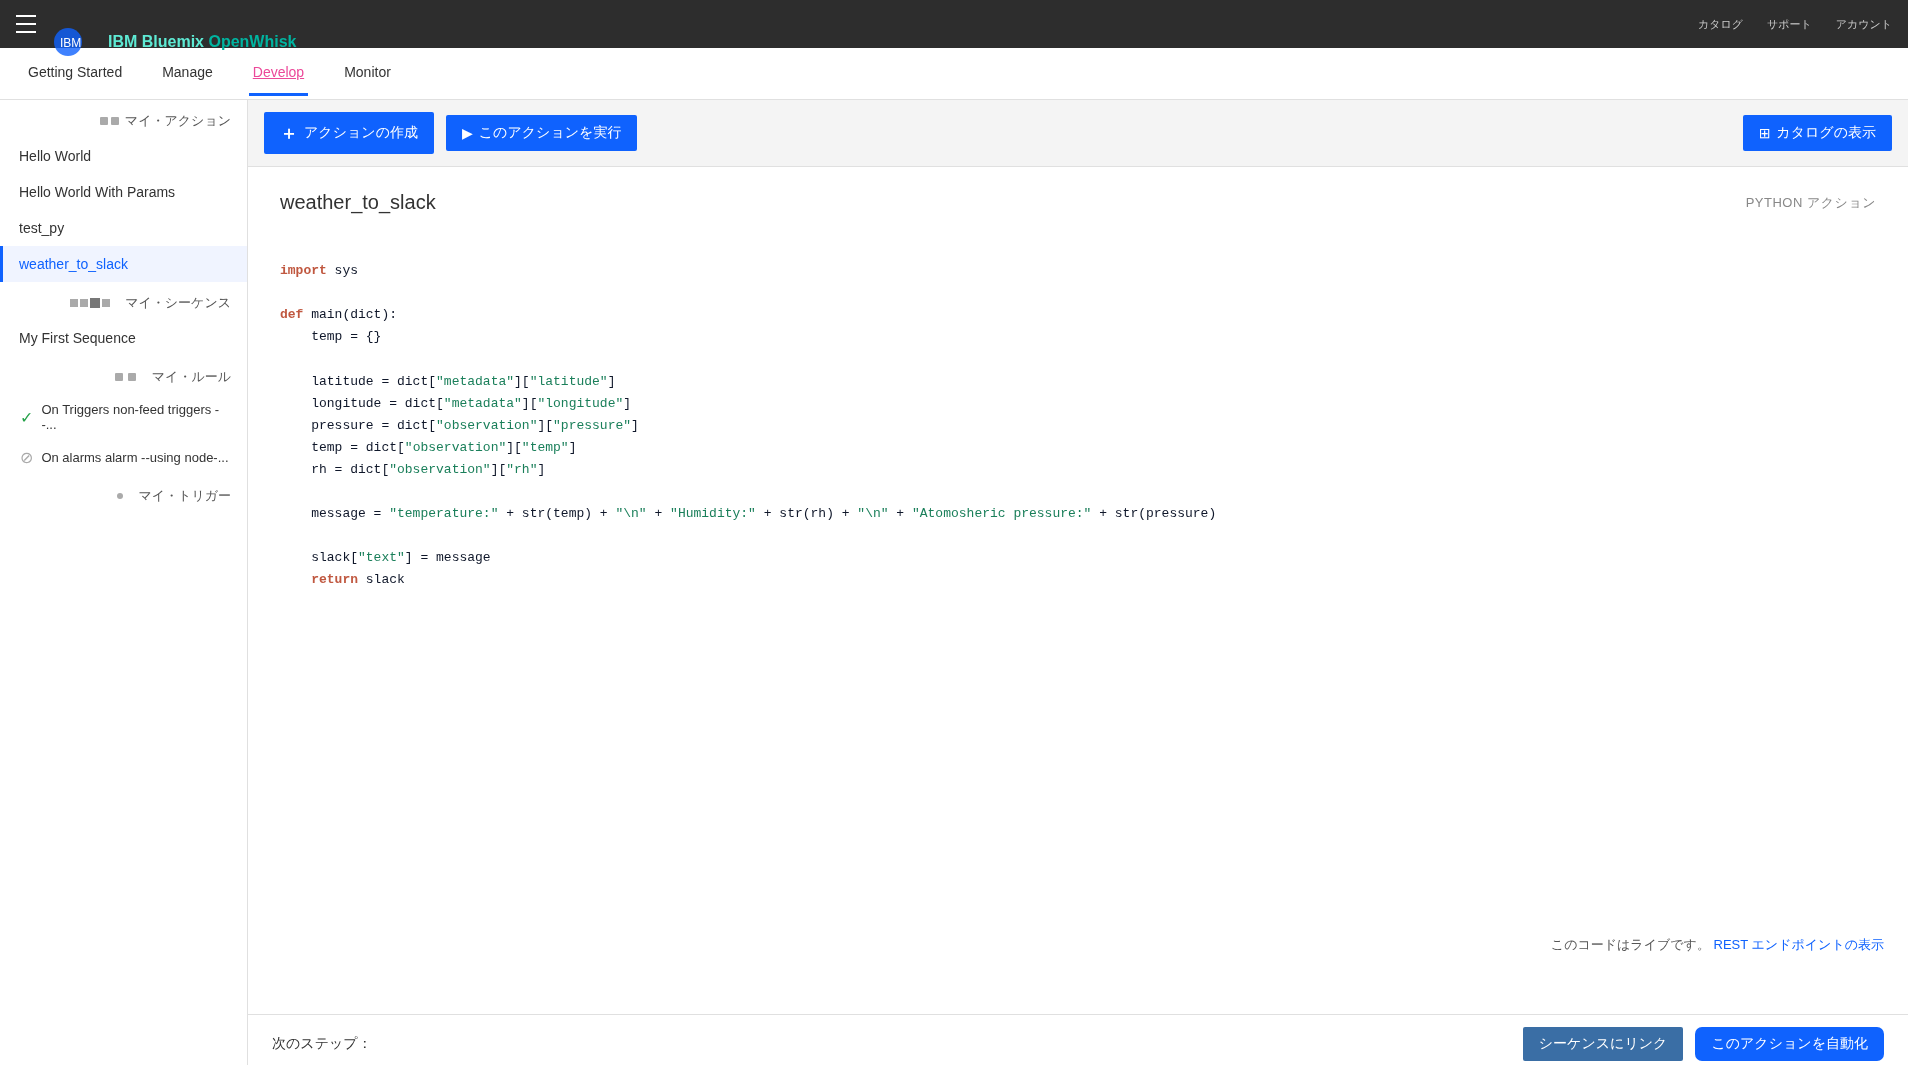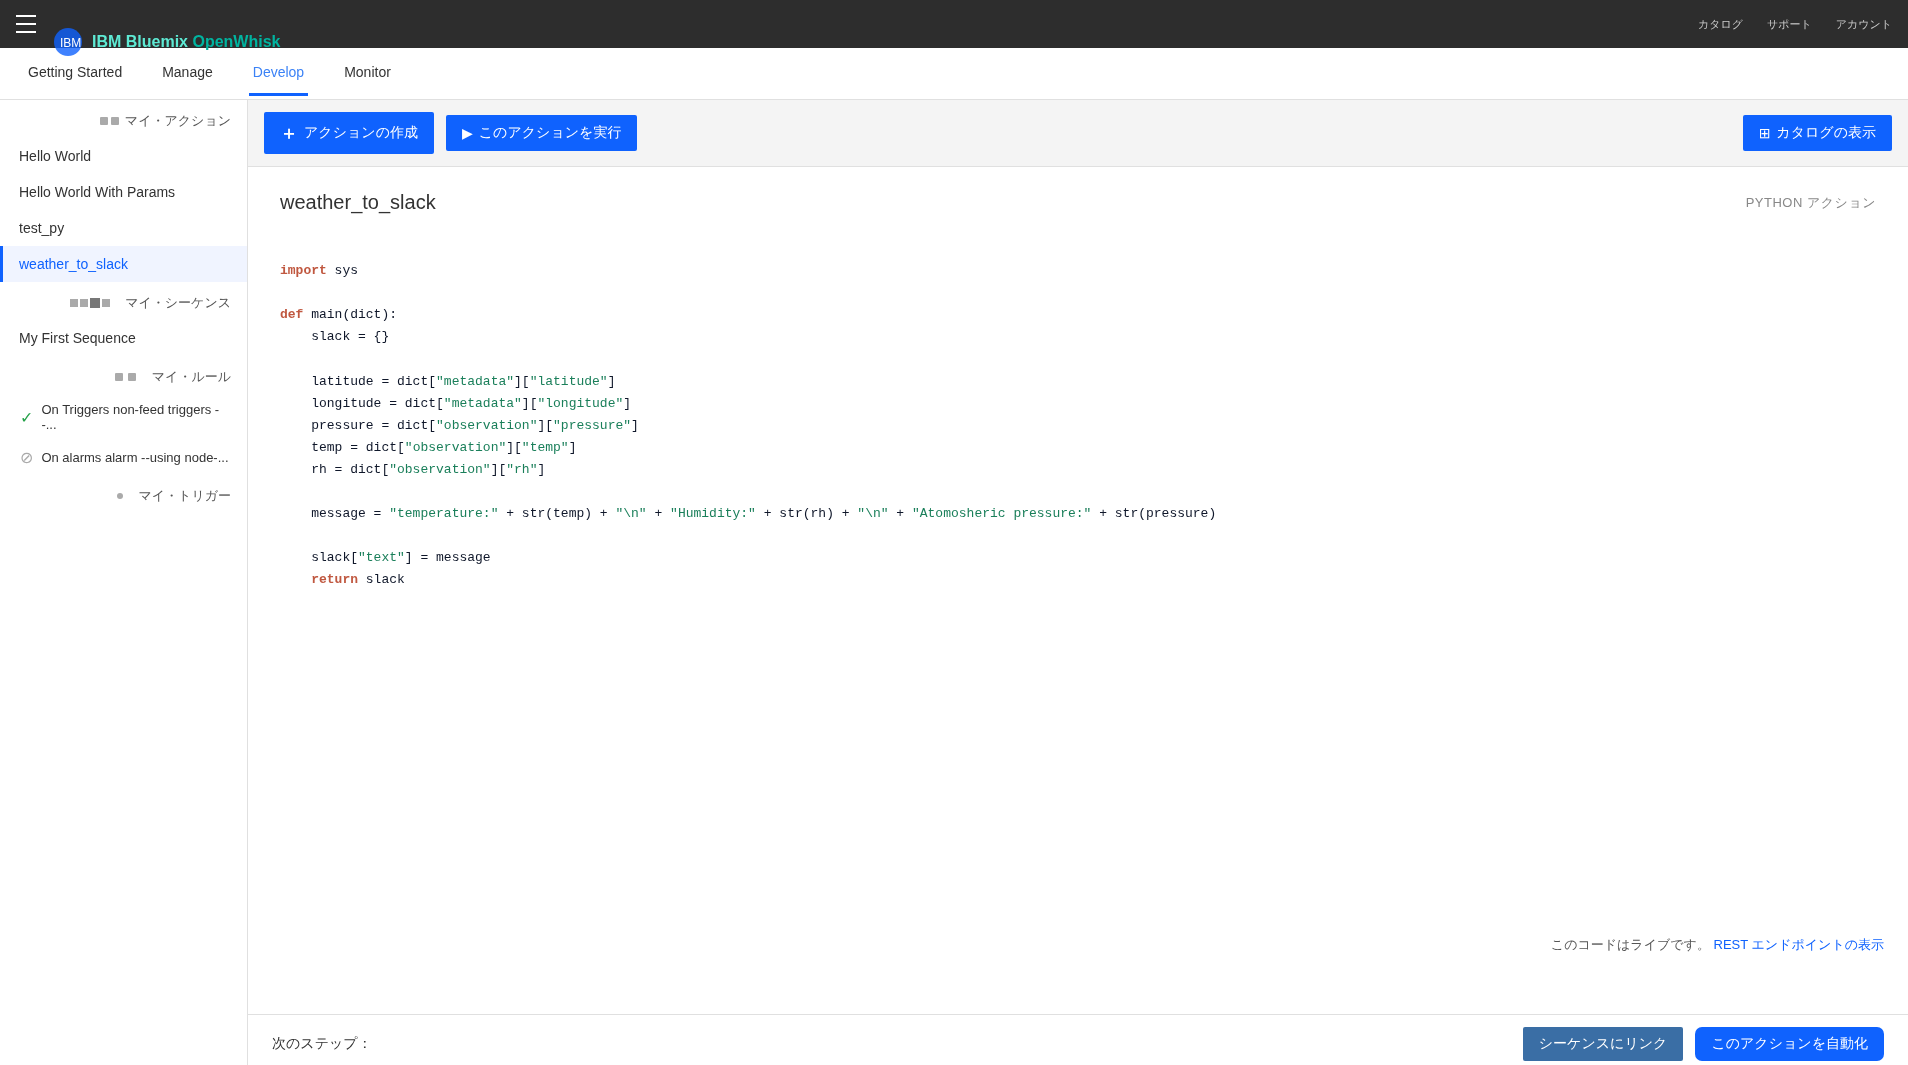--- a/index.html
+++ b/index.html
@@ -12,21 +12,21 @@
       display: flex;
       align-items: center;
       padding: 0 16px;
       color: #fff;
     }
     .topbar-menu-icon {
       width: 24px; height: 24px; cursor: pointer; margin-right: 12px;
       display: flex; flex-direction: column; justify-content: space-around;
     }
     .topbar-menu-icon span { display: block; height: 2px; background: #fff; width: 20px; }
-    .topbar-logo { display: flex; align-items: center; gap: 8px; margin-top: 36px; }
+    .topbar-logo { display: flex; align-items: center; gap: 24px; margin-top: 36px; }
     .topbar-logo-icon { width: 32px; height: 32px; }
     .topbar-brand { font-size: 16px; color: #fff; font-weight: 400; }
     .topbar-brand span { color: #5eead4; font-weight: 700; }
     .topbar-right { margin-left: auto; display: flex; gap: 24px; font-size: 11px; color: #ccc; }
     .topbar-right a { color: #ccc; text-decoration: none; cursor: pointer; }
 
     
     .subnav {
       background: #fff;
       height: 52px;
@@ -40,23 +40,24 @@
       font-size: 14px;
       color: #333;
       cursor: pointer;
       height: 44px;
       display: flex;
       align-items: center;
       border-bottom: 3px solid transparent;
       padding: 0 4px;
     }
     .subnav-item.active {
-      color: #3b82f6;
+      color: #ec4899;
       border-bottom: 3px solid #0f62fe;
       font-weight: 500;
+      text-decoration: underline;
     }
 
     
     .main-layout {
       display: flex;
       height: calc(1065px - 92px);
     }
 
     
     .sidebar {
@@ -360,21 +361,21 @@
     <div class="code-panel">
       <div class="code-title-bar">
         <span class="code-title">weather_to_slack</span>
         <span class="code-lang-label">PYTHON アクション</span>
       </div>
 
       <div class="code-block">
 <span class="kw-import">import</span><span class="code-regular"> sys</span>
 
 <span class="kw-def">def</span><span class="code-regular"> main(dict):</span>
-<span class="code-regular">    slack = {}</span>
+<span class="code-regular">    temp = {}</span>
 
 <span class="code-regular">    latitude = dict[</span><span class="str">"metadata"</span><span class="code-regular">][</span><span class="str">"latitude"</span><span class="code-regular">]</span>
 <span class="code-regular">    longitude = dict[</span><span class="str">"metadata"</span><span class="code-regular">][</span><span class="str">"longitude"</span><span class="code-regular">]</span>
 <span class="code-regular">    pressure = dict[</span><span class="str">"observation"</span><span class="code-regular">][</span><span class="str">"pressure"</span><span class="code-regular">]</span>
 <span class="code-regular">    temp = dict[</span><span class="str">"observation"</span><span class="code-regular">][</span><span class="str">"temp"</span><span class="code-regular">]</span>
 <span class="code-regular">    rh = dict[</span><span class="str">"observation"</span><span class="code-regular">][</span><span class="str">"rh"</span><span class="code-regular">]</span>
 
 <span class="code-regular">    message = </span><span class="str">"temperature:"</span><span class="code-regular"> + str(temp) + </span><span class="str">"\n"</span><span class="code-regular"> + </span><span class="str">"Humidity:"</span><span class="code-regular"> + str(rh) + </span><span class="str">"\n"</span><span class="code-regular"> + </span><span class="str">"Atomosheric pressure:"</span><span class="code-regular"> + str(pressure)</span>
 
 <span class="code-regular">    slack[</span><span class="str">"text"</span><span class="code-regular">] = message</span>

